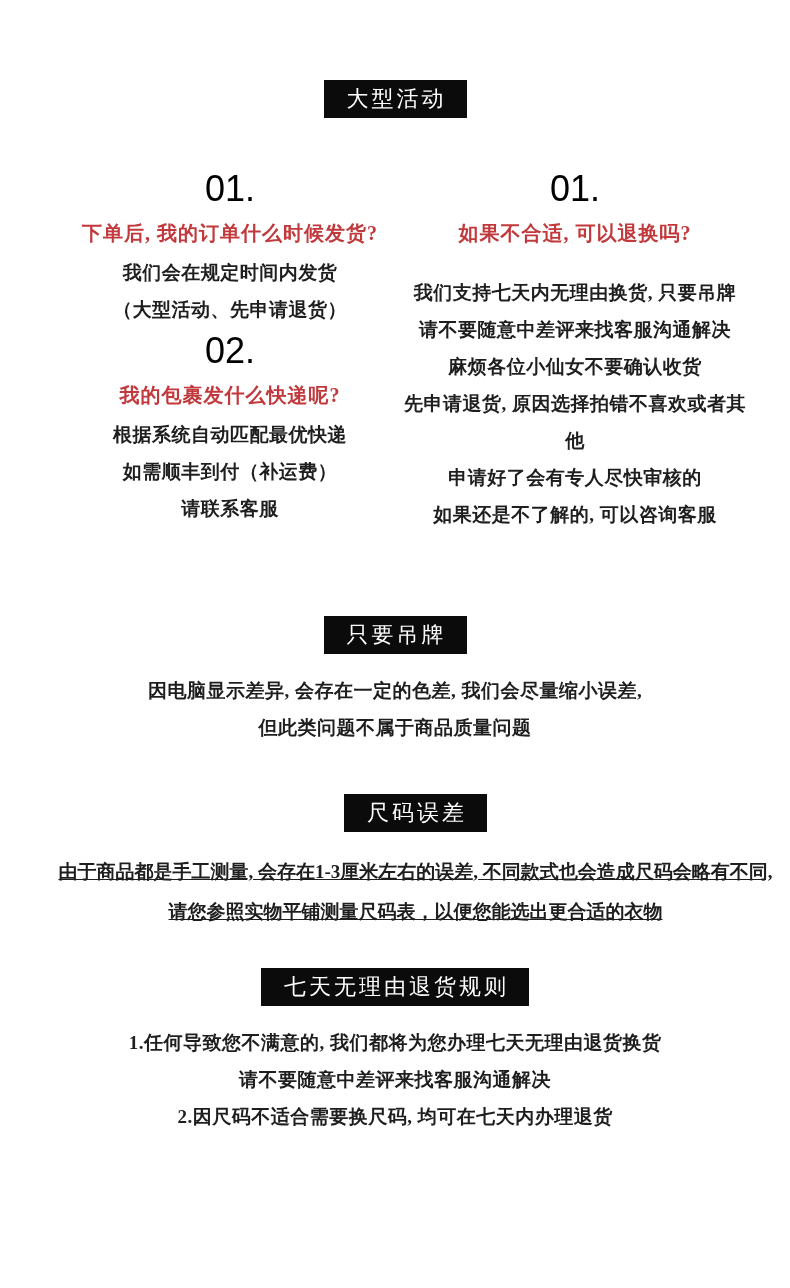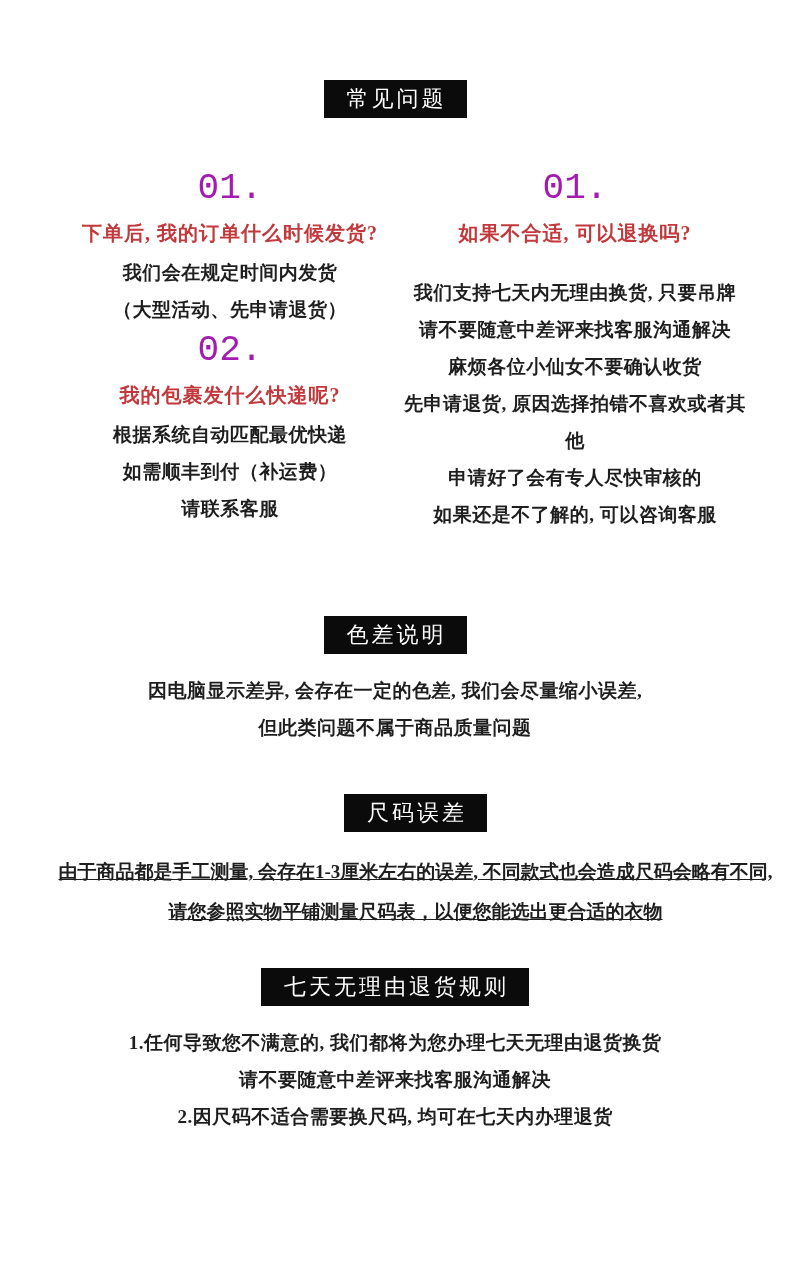--- a/index.html
+++ b/index.html
@@ -48,25 +48,25 @@
   }
   .col-left{
     width:400px;
     padding-left:60px;
   }
   .col-right{
     width:390px;
     padding-right:40px;
   }
   .qa-number{
-    font-family:Liberation Mono, monospace;
+    font-family:Liberation Sans, sans-serif;
     font-size:36px;
     line-height:37px;
     font-weight:500;
-    color:#a21caf;
+    color:#000000;
   }
   .qa-question{
     margin-top:15px;
     font-size:20px;
     line-height:22px;
     font-weight:700;
     letter-spacing:1px;
     color:var(--accent-red);
   }
   .qa-answers{
@@ -109,21 +109,21 @@
   .info-return{
     margin-top:36px;
   }
 </style>
 </head>
 <body>
 
 <div class="page">
 
   <div class="badge-row header">
-    <div class="badge">常见问题</div>
+    <div class="badge">大型活动</div>
   </div>
 
   <div class="columns">
 
     <div class="col col-left">
 
       <div class="qa">
         <div class="qa-number">01.</div>
         <div class="qa-question">下单后, 我的订单什么时候发货?</div>
         <div class="qa-answers">
@@ -158,21 +158,21 @@
           <p class="line">如果还是不了解的, 可以咨询客服</p>
         </div>
       </div>
 
     </div>
 
   </div>
 
   <section class="info info-color">
     <div class="badge-row">
-      <div class="badge">色差说明</div>
+      <div class="badge">只要吊牌</div>
     </div>
     <div class="lines">
       <p class="line">因电脑显示差异, 会存在一定的色差, 我们会尽量缩小误差,</p>
       <p class="line">但此类问题不属于商品质量问题</p>
     </div>
   </section>
 
   <section class="info info-size">
     <div class="badge-row">
       <div class="badge">尺码误差</div>

